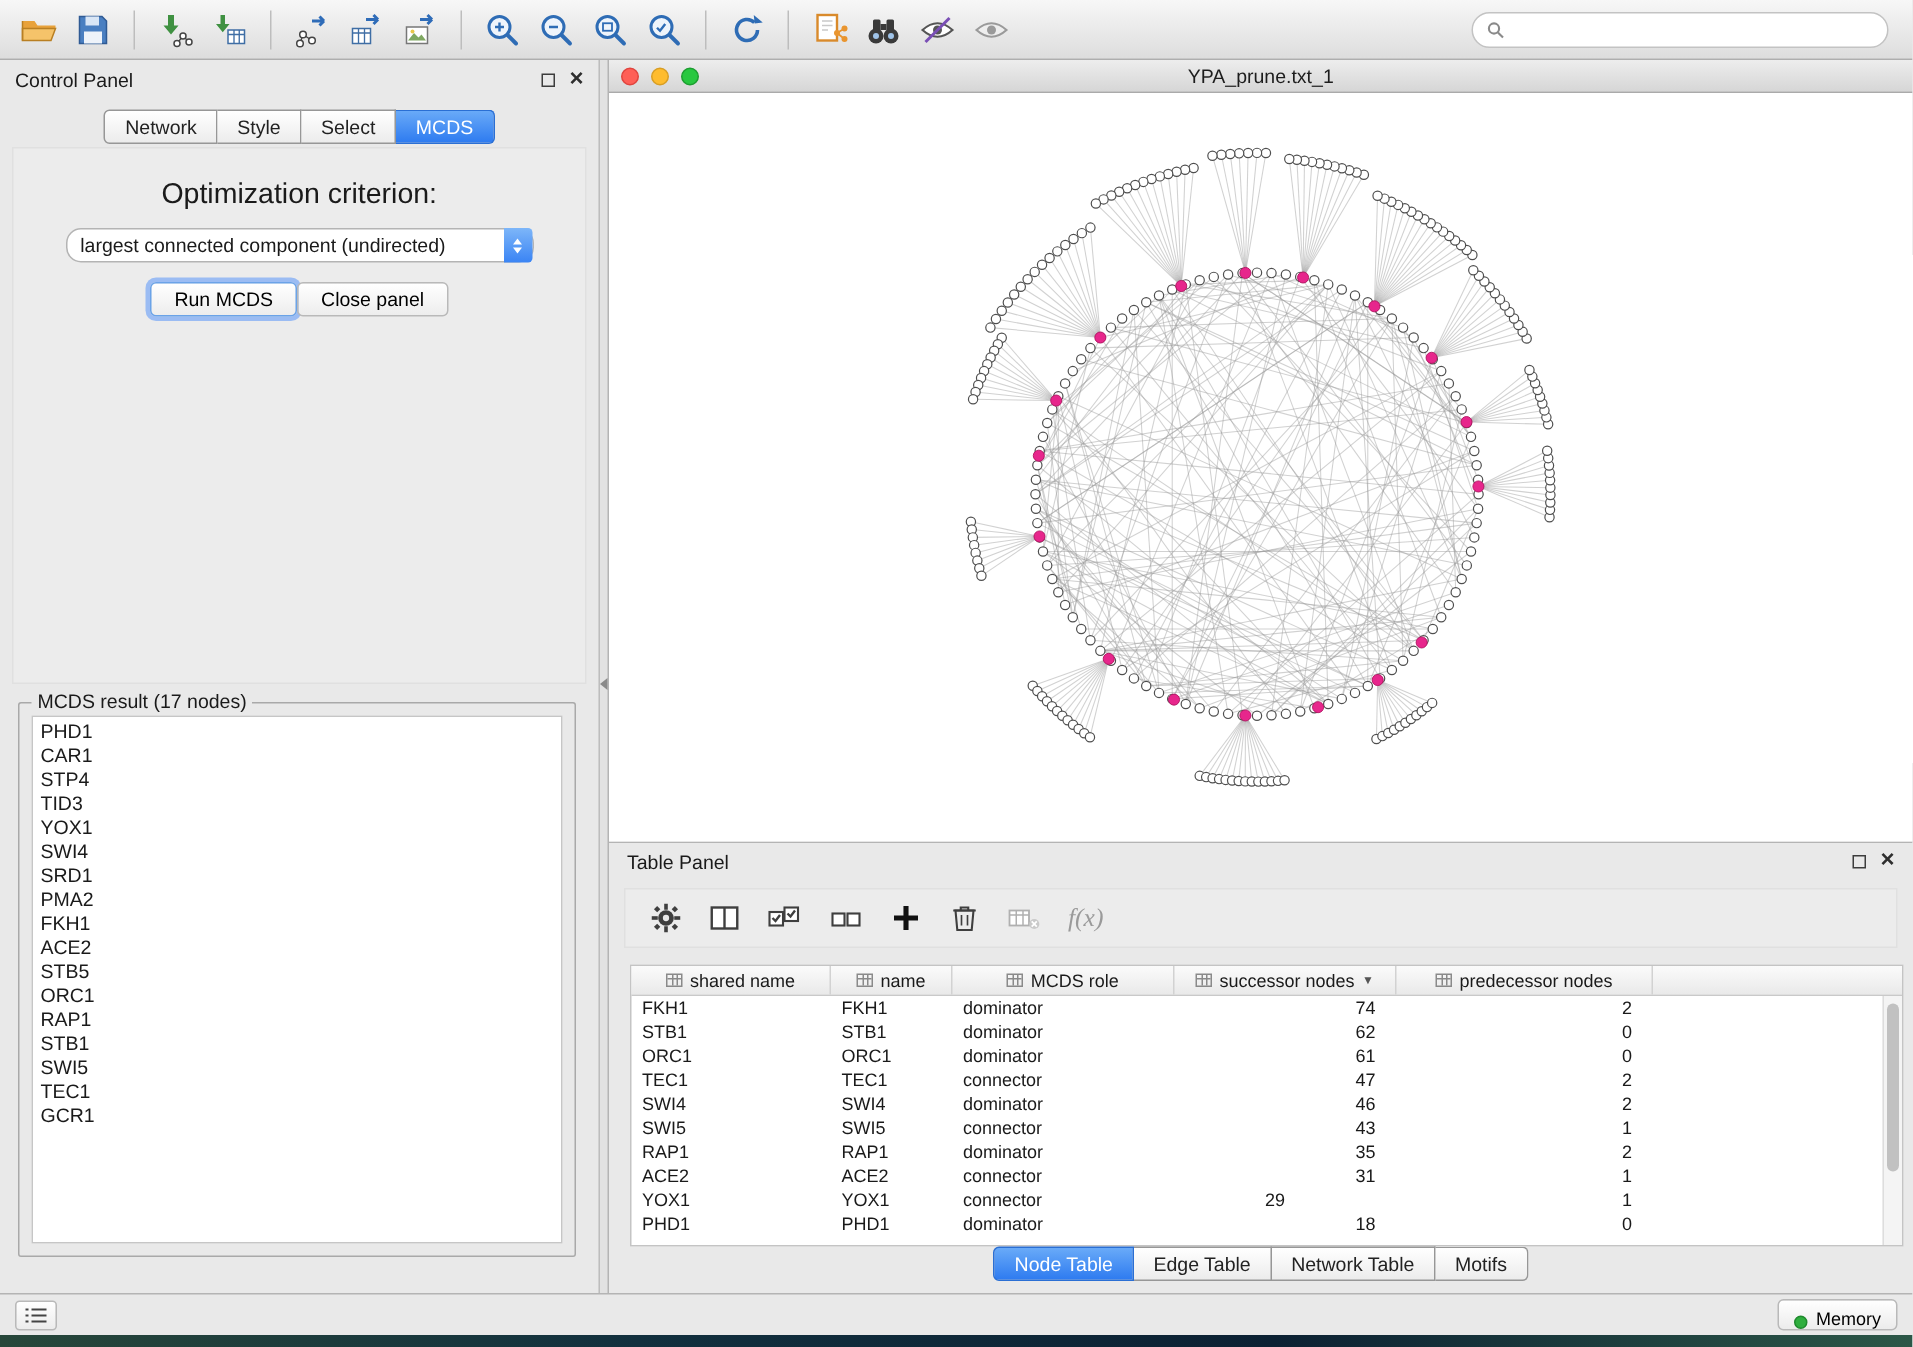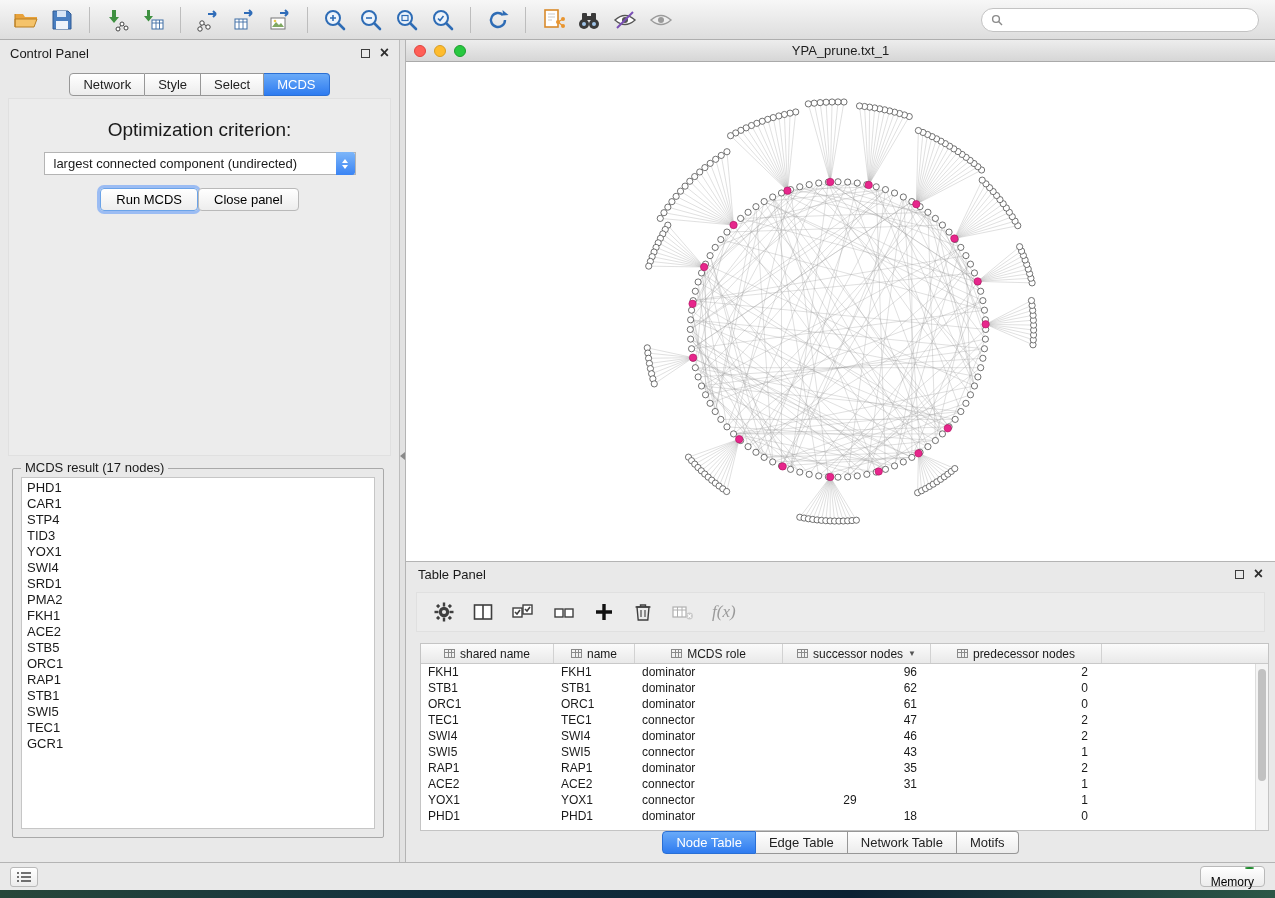--- a/index.html
+++ b/index.html
@@ -30,21 +30,21 @@
   .cp-tabs { position:absolute; top:33px; left:0; right:0; display:flex; justify-content:center; }
   .seg-tab { border:1px solid #979797; border-left:none; background:linear-gradient(#ffffff,#ececec);
     padding:3px 13px; font-size:13px; color:#222; }
   .seg-tab:first-child { border-left:1px solid #979797; border-top-left-radius:4px; border-bottom-left-radius:4px; }
   .seg-tab:last-child { border-top-right-radius:4px; border-bottom-right-radius:4px; }
   .seg-tab.active { background:linear-gradient(#69aaf8,#2e7bf0); color:#fff; border-color:#2a6fd4; }
   .cp-card { position:absolute; left:8px; right:8px; top:58px; height:358px;
     background:#ececec; border:1px solid #e0e0e0; }
   .opt-label { margin-top:20px; text-align:center; font-size:19px; }
   .combo { position:relative; width:312px; height:23px; margin:11px auto 0; background:#fff;
-    border:1px solid #b4b4b4; border-radius:0; display:flex; align-items:center; }
+    border:1px solid #b4b4b4; border-radius:10px; display:flex; align-items:center; }
   .combo-text { flex:1; padding-left:9px; font-size:13px; white-space:nowrap; }
   .combo-stepper { width:19px; height:23px; background:linear-gradient(#7db6f9,#3a84f4);
     border-radius:0 3px 3px 0; display:flex; flex-direction:column; align-items:center;
     justify-content:center; gap:2px; }
   .arr-up { width:0; height:0; border-left:3.5px solid transparent; border-right:3.5px solid transparent;
     border-bottom:4px solid #fff; }
   .arr-down { width:0; height:0; border-left:3.5px solid transparent; border-right:3.5px solid transparent;
     border-top:4px solid #fff; }
   .btn-row { display:flex; justify-content:center; margin-top:13px; }
   .btn { height:23px; padding:0 15px; font-size:13px; border:1px solid #b9b9b9; border-radius:4px;
@@ -105,21 +105,21 @@
   .thumb { position:absolute; top:5px; left:2px; width:8px; height:112px; background:#c1c1c1; border-radius:4px; }
   .tp-tabs { position:absolute; bottom:8px; left:0; right:0; display:flex; justify-content:center; }
 
   
   .status-bar { position:absolute; left:0; top:862px; width:1275px; height:28px; background:#e9e9e9;
     border-top:1px solid #b4b4b4; display:flex; align-items:center; padding:0 10px; }
   .list-btn { width:28px; height:20px; border:1px solid #b9b9b9; border-radius:3px;
     background:linear-gradient(#fff,#ececec); display:flex; align-items:center; justify-content:center; }
   .memory-btn { margin-left:auto; height:21px; border:1px solid #b9b9b9; border-radius:4px;
     background:linear-gradient(#fff,#ececec); display:flex; align-items:flex-end; gap:6px;
-    padding:0 10px; font-size:12px; font-family:"Liberation Sans", sans-serif;flex-direction:column; }
+    padding:0 10px; font-size:12px; font-family:"Liberation Sans", sans-serif; }
   .dot { width:9px; height:9px; border-radius:50%; background:#2fae3e; border:1px solid #1f8a2d; }
   .desktop-strip { position:absolute; left:0; top:890px; width:1275px; height:8px;
     background:linear-gradient(90deg,#27473a,#12303e,#0c2133,#2c5747); }
 </style>
 </head>
 <body>
 
 <div class="app">
 
   <div class="toolbar">
@@ -1006,21 +1006,21 @@
             <span class="th-grid-icon"></span>
             <span>predecessor nodes</span>
           </div>
           <div class="th th-filler"></div>
         </div>
       <div class="tbl-body">
           <div class="tr">
             <div class="td" style="width: 133px;">FKH1</div>
             <div class="td" style="width: 81px;">FKH1</div>
             <div class="td" style="width: 148px;">dominator</div>
-            <div class="td num" style="width: 148px;">96</div>
+            <div class="td num" style="width: 148px;">74</div>
             <div class="td num" style="width: 171px;">2</div>
           </div>
           <div class="tr">
             <div class="td" style="width: 133px;">STB1</div>
             <div class="td" style="width: 81px;">STB1</div>
             <div class="td" style="width: 148px;">dominator</div>
             <div class="td num" style="width: 148px;">62</div>
             <div class="td num" style="width: 171px;">0</div>
           </div>
           <div class="tr">

